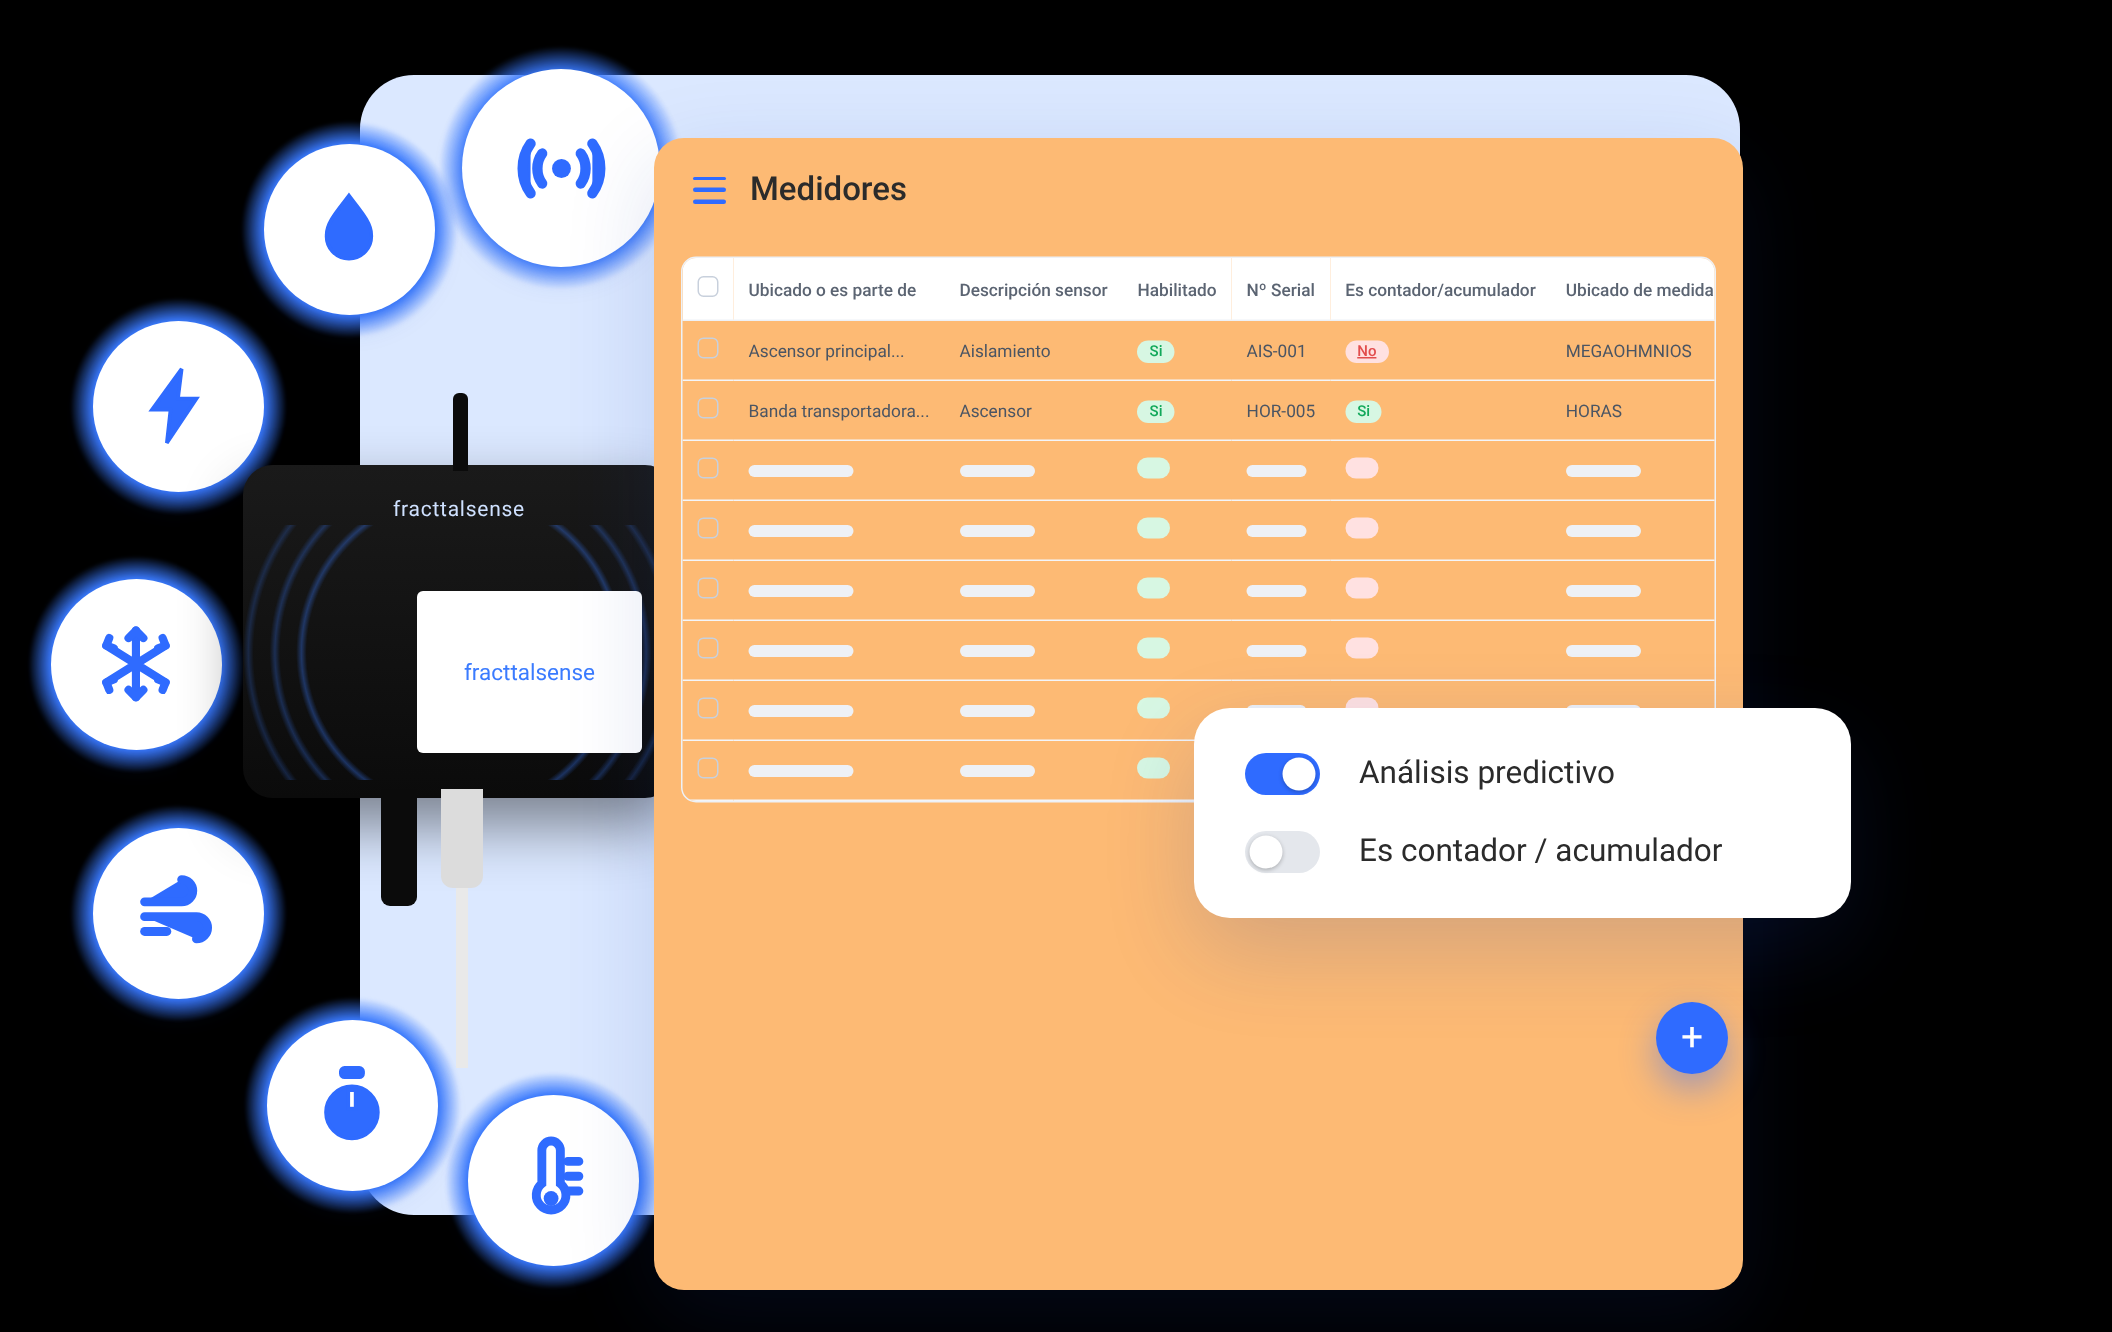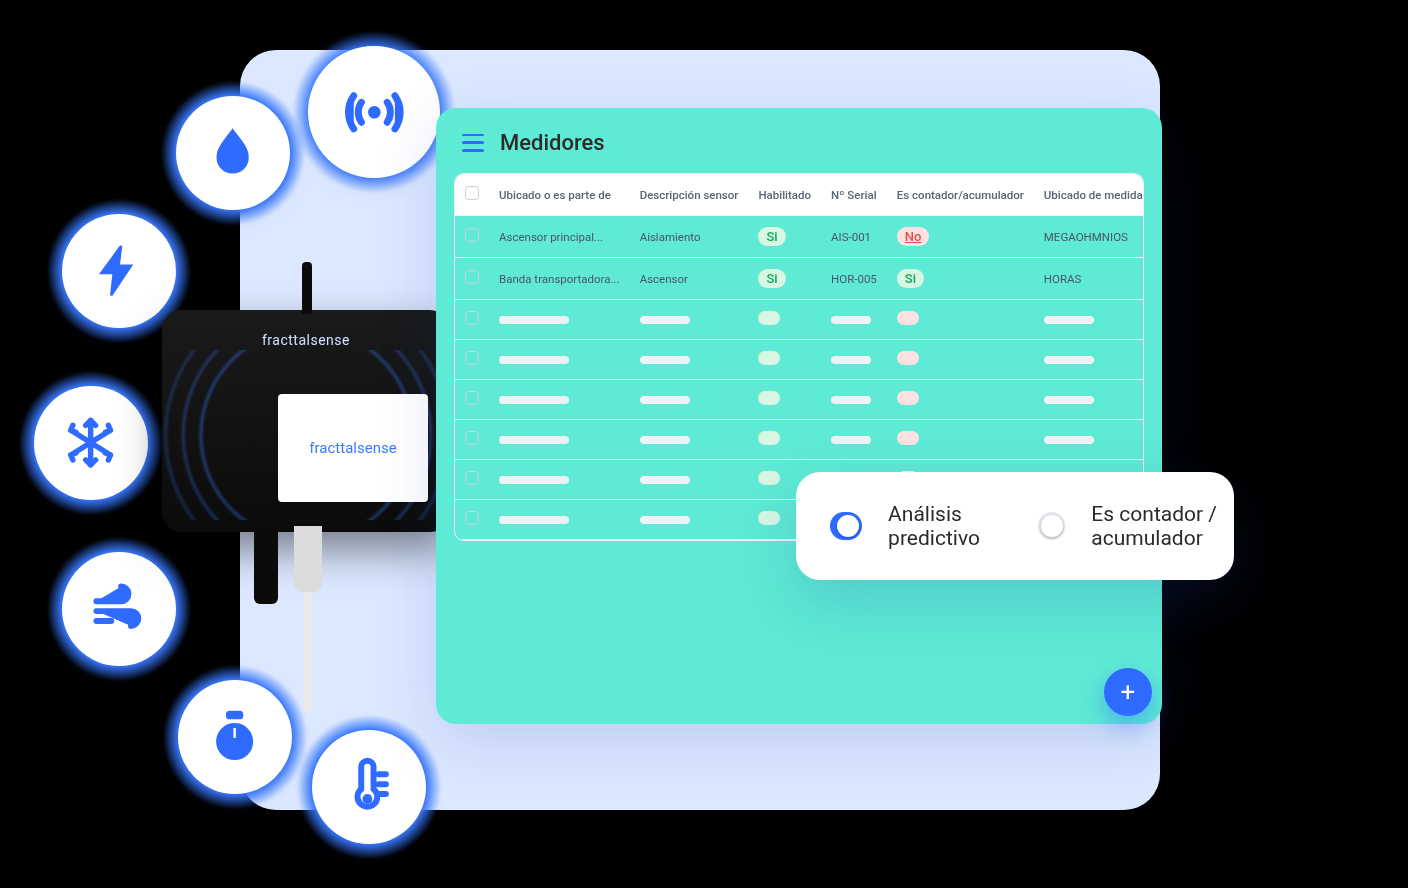--- a/index.html
+++ b/index.html
@@ -111,44 +111,44 @@
     border-radius:0 0 6px 6px;
   }
   .device .foot.f1 { left: 92px; }
   .device .foot.f2 { left: 132px; background:#dcdcdc; width:28px; height:66px; bottom:-60px; border-radius:0 0 8px 8px;}
   .device .foot.f2:after{content:"";position:absolute;left:10px;bottom:-120px;width:8px;height:120px;background:#e9e9e9;}
 
   
   .app {
     position: absolute;
     left: 436px;
-    top: 108px;
+    top: 92px;
     width: 726px;
-    height: 616px;
-    background: #5eead4;
+    height: 768px;
+    background: #fdba74;
     border-radius: 20px;
     box-shadow: 0 18px 60px rgba(30,60,160,0.15);
     overflow: hidden;
   }
   .app-header {
     display:flex;
     align-items:center;
     gap:16px;
     padding: 22px 26px 18px 26px;
   }
   .hamburger {
     width:22px; height:18px;
     display:flex; flex-direction:column; justify-content:space-between;
     cursor:pointer;
   }
   .hamburger span { height:2.5px; background:#2f6bff; border-radius:2px; }
   .app-title { font-size:22px; color:#2b2b2b; font-weight:500; }
 
   .table-wrap {
-    margin: 0 18px;
+    margin: 14px 18px;
     border: 1px solid #edf1f7;
     border-radius: 10px;
     overflow: hidden;
   }
   table {
     width:100%;
     border-collapse: collapse;
     font-size:11.5px;
     color:#4b5563;
   }
@@ -170,21 +170,21 @@
     width:14px; height:14px;
     border:1.5px solid #c8d0dc;
     border-radius:4px;
     display:inline-block;
     cursor:pointer;
   }
   .pill {
     display:inline-block;
     padding:2px 8px;
     border-radius:10px;
-    font-size:13px;
+    font-size:10px;
     font-weight:500;
   }
   .pill-si  { background:#d7f7e3; color:#11a85a; }
   .pill-no  { background:#ffe1e1; color:#e24d4d;text-decoration:underline; }
   .ph { 
     display:inline-block;
     height:8px;
     border-radius:4px;
     background:#eef1f6;
   } .ph50{width:50px;} .ph70{width:70px;} .ph40{width:40px;}
@@ -196,21 +196,22 @@
   .toggle-card {
     position:absolute;
     left: 796px;
     top: 472px;
     width: 438px;
     background:#fff;
     border-radius:24px;
     box-shadow: 0 22px 60px rgba(30,60,160,0.18);
     padding: 30px 34px;
     display:flex;
-    gap:40px;
+    flex-direction:column;
+    gap:24px;
   }
   .toggle-row {
     display:flex;
     align-items:center;
     gap:26px;
     font-size:21px;
     color:#2b2b2b;
   }
   .switch {
     width:50px; height:28px;

